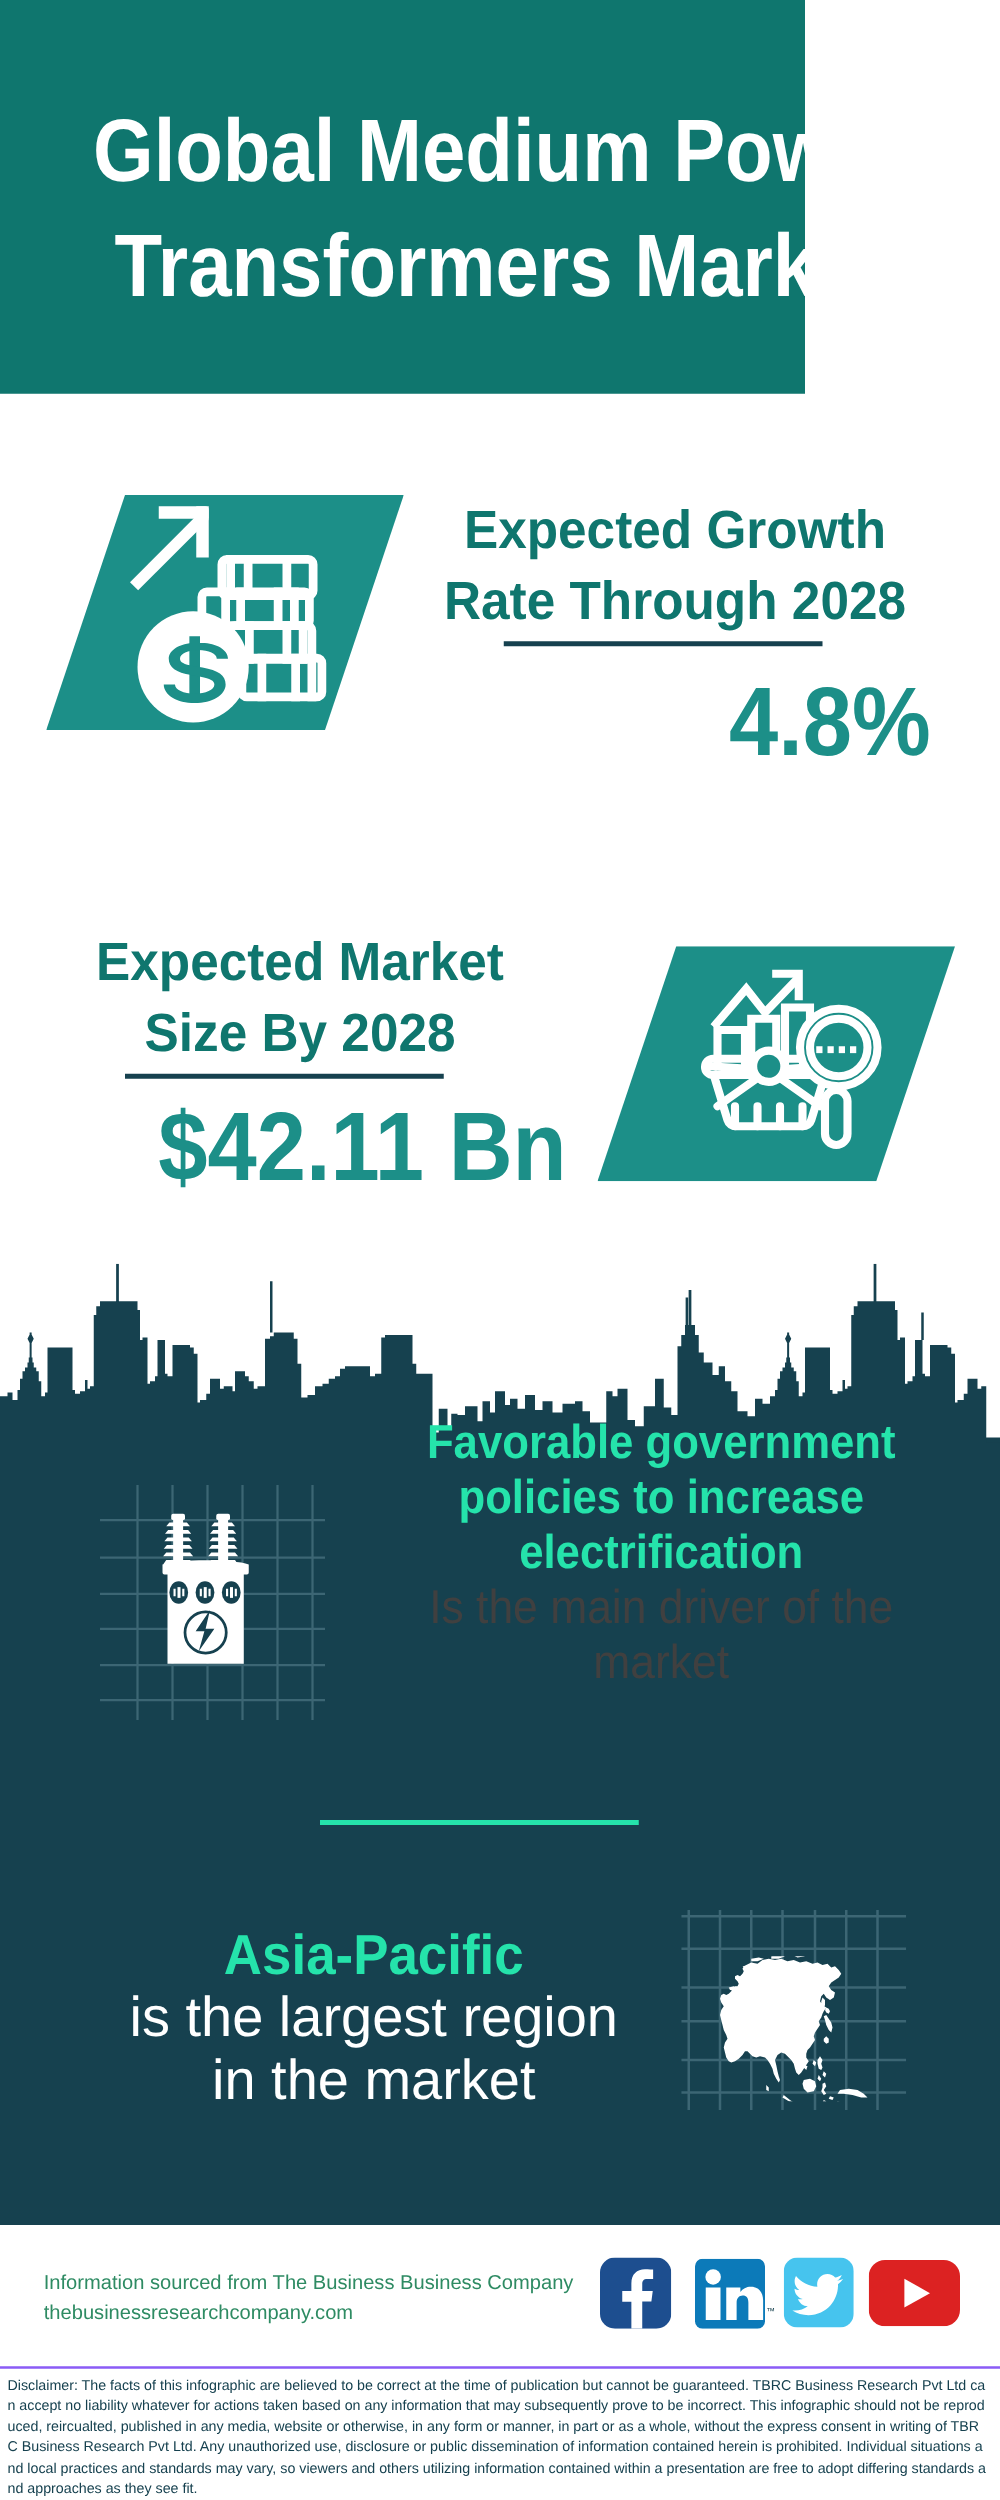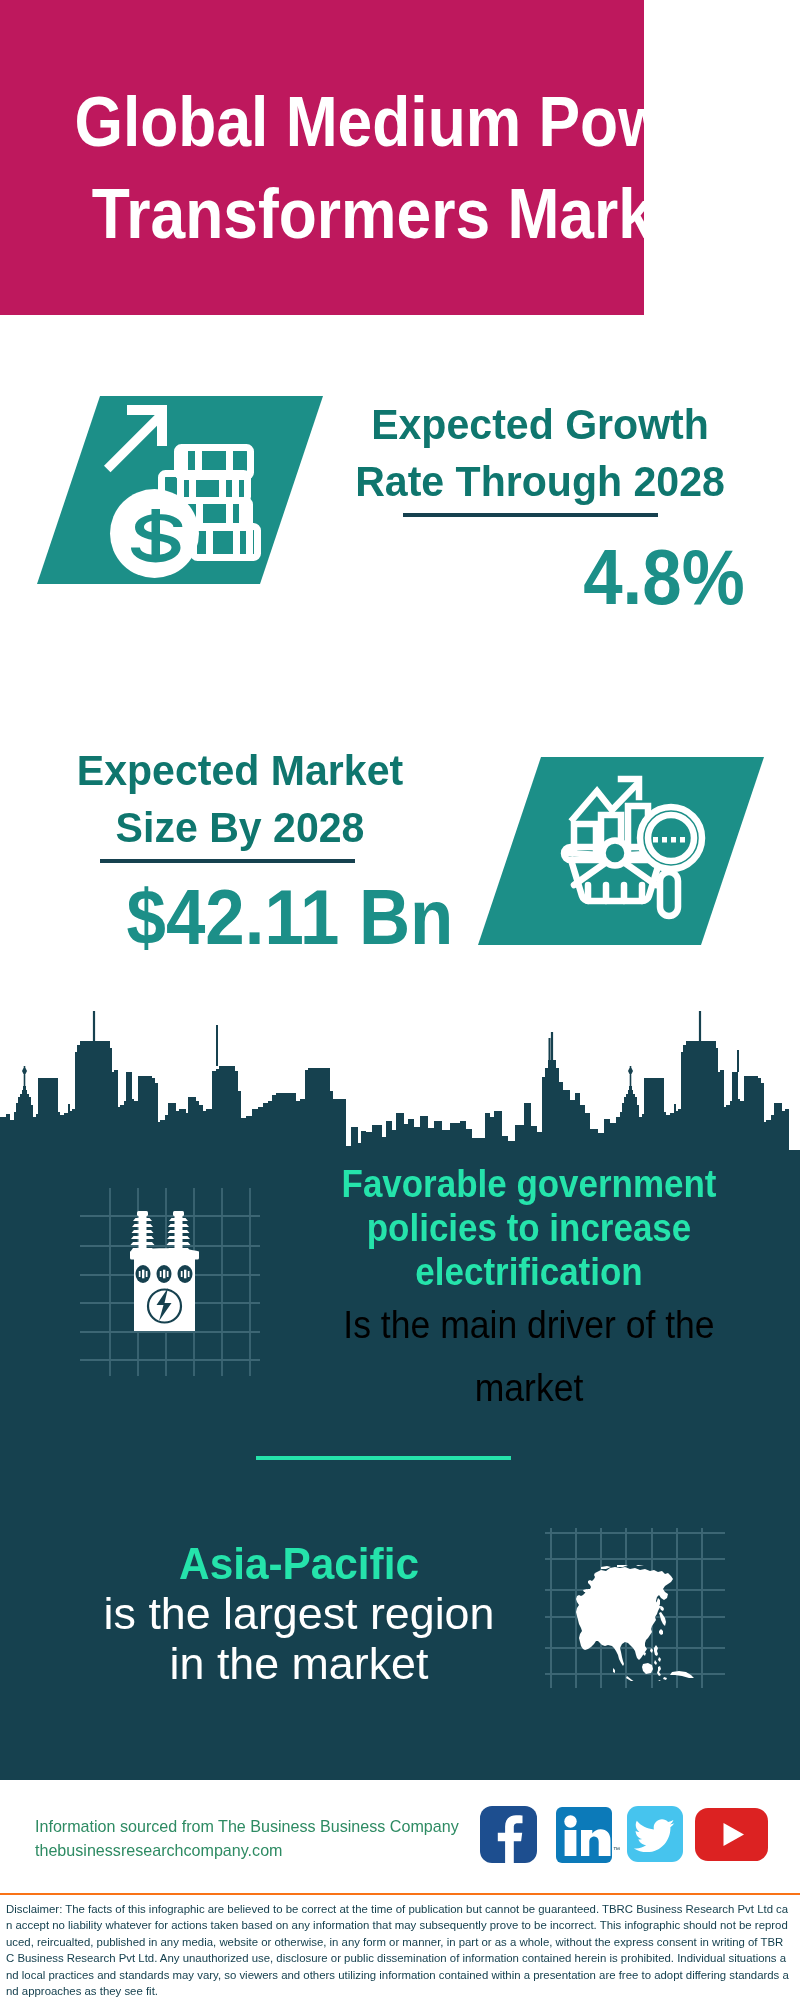--- a/index.html
+++ b/index.html
@@ -1,21 +1,21 @@
 <!DOCTYPE html>
 <html><head>
 <meta charset="utf-8">
 <style>
   * { margin:0; padding:0; box-sizing:border-box; }
   html,body { width:800px; height:2000px; }
   body { font-family:"Liberation Sans", sans-serif; background:#ffffff; overflow:hidden; }
   .page { position:relative; width:800px; height:2000px; background:#fff; overflow:hidden; }
 
   
-  .hdr { position:absolute; left:0; top:0; width:644px; height:315px; background:#be185d;text-decoration:underline; }
+  .hdr { position:absolute; left:0; top:0; width:644px; height:315px; background:#0f766e;text-decoration:underline; }
   .hdr-title { position:absolute; left:0; top:0; width:800px; text-align:center;
                color:#ffffff; font-size:71px; font-weight:bold; }
   .hdr-title > div { line-height:92px; transform:scaleX(0.878); }
   .hdr-l1 { position:absolute; left:0; top:76px; width:800px; }
   .hdr-l2 { position:absolute; left:0; top:168px; width:800px; }
 
   
   .para { position:absolute; }
   .para svg { display:block; }
 
@@ -26,39 +26,39 @@
   .stat-head > div { transform:scaleX(0.955); }
   .stat-rule { position:absolute; background:#16414F; height:4px; width:255px; }
   .stat-val { position:absolute; color:#1C8F88; font-weight:bold; font-size:78px;
               line-height:80px; text-align:right; width:100%; }
   .stat-val > span { display:inline-block; transform:scaleX(0.908); }
 
   
   .dark { position:absolute; left:0; top:1150px; width:800px; height:630px; background:#16414F; }
   .skyline { position:absolute; left:0; top:1011px; width:800px; height:152px; display:block; }
 
-  .drv-txt { position:absolute; left:309px; top:1162px; width:440px; text-align:center; }
+  .drv-txt { position:absolute; left:309px; top:1132px; width:440px; text-align:center; }
   .drv-hl   { color:#25E3AB; font-weight:bold; font-size:38px; line-height:44px; }
   .drv-hl > div { transform:scaleX(0.92); }
-  .drv-sub  { color:#000000; font-weight:normal; font-size:38px; line-height:63px; }
+  .drv-sub  { color:#404040; font-weight:normal; font-size:38px; line-height:44px; }
   .drv-sub > div { transform:scaleX(0.935); }
   .grn-rule { position:absolute; left:256px; top:1456px; width:255px; height:4px; background:#25E3AB; }
 
   .reg-txt { position:absolute; left:75px; top:1539px; width:448px; text-align:center; }
   .reg-hl  { color:#25E3AB; font-weight:bold; font-size:45px; line-height:50px; }
   .reg-hl > div { transform:scaleX(0.94); }
   .reg-sub { color:#ffffff; font-size:45px; line-height:50px; }
   .reg-sub > div { transform:scaleX(0.995); }
 
   
   .foot-txt { position:absolute; left:35px; top:1814px; color:#2E8B63; font-size:16.1px;
               line-height:24px; }
   .social { position:absolute; display:block; }
   .disc { position:absolute; left:0; top:1893px; width:800px; height:107px; background:#fff;
-          border-top:2px solid #f97316; color:#16414F; font-size:11.4px; line-height:16.4px;
+          border-top:2px solid #8b5cf6; color:#16414F; font-size:11.4px; line-height:16.4px;
           padding:6px 9px 0 6px; text-align:left; word-break:break-all; }
 </style>
 </head>
 <body>
 
 <div class="page">
 
   <div class="hdr">
     <div class="hdr-title">
       <div class="hdr-l1">Global Medium Power</div>

